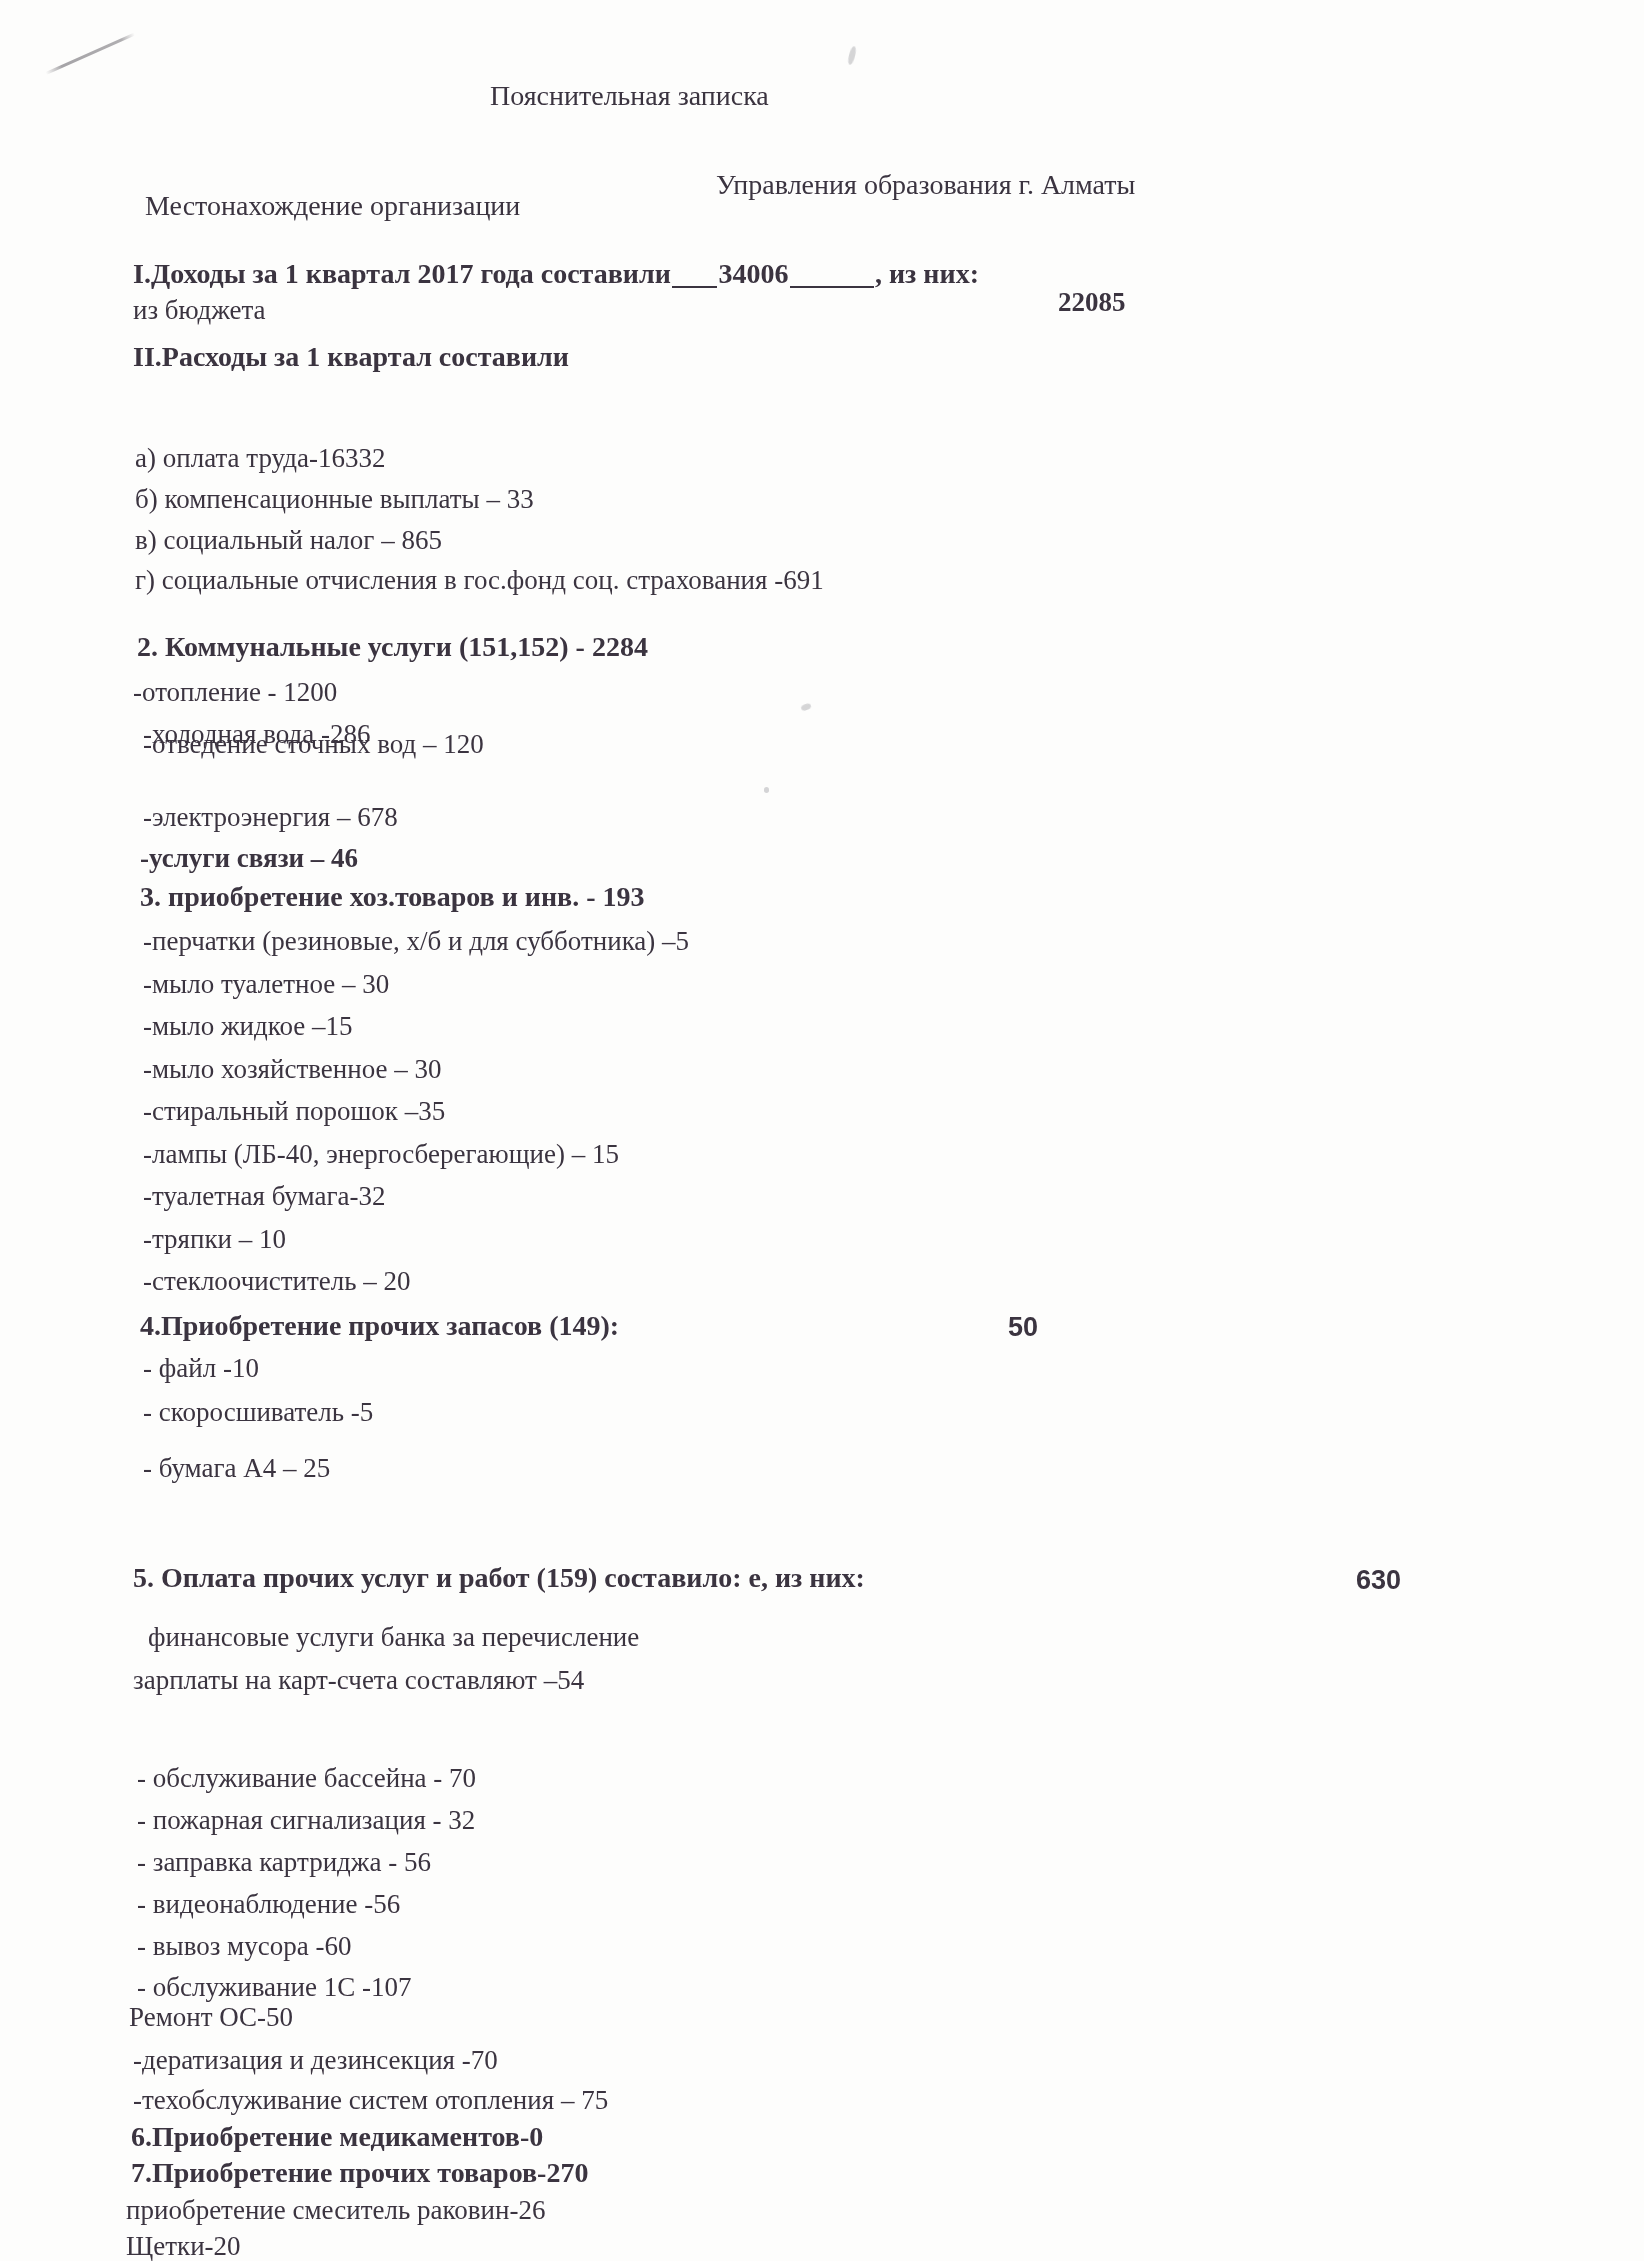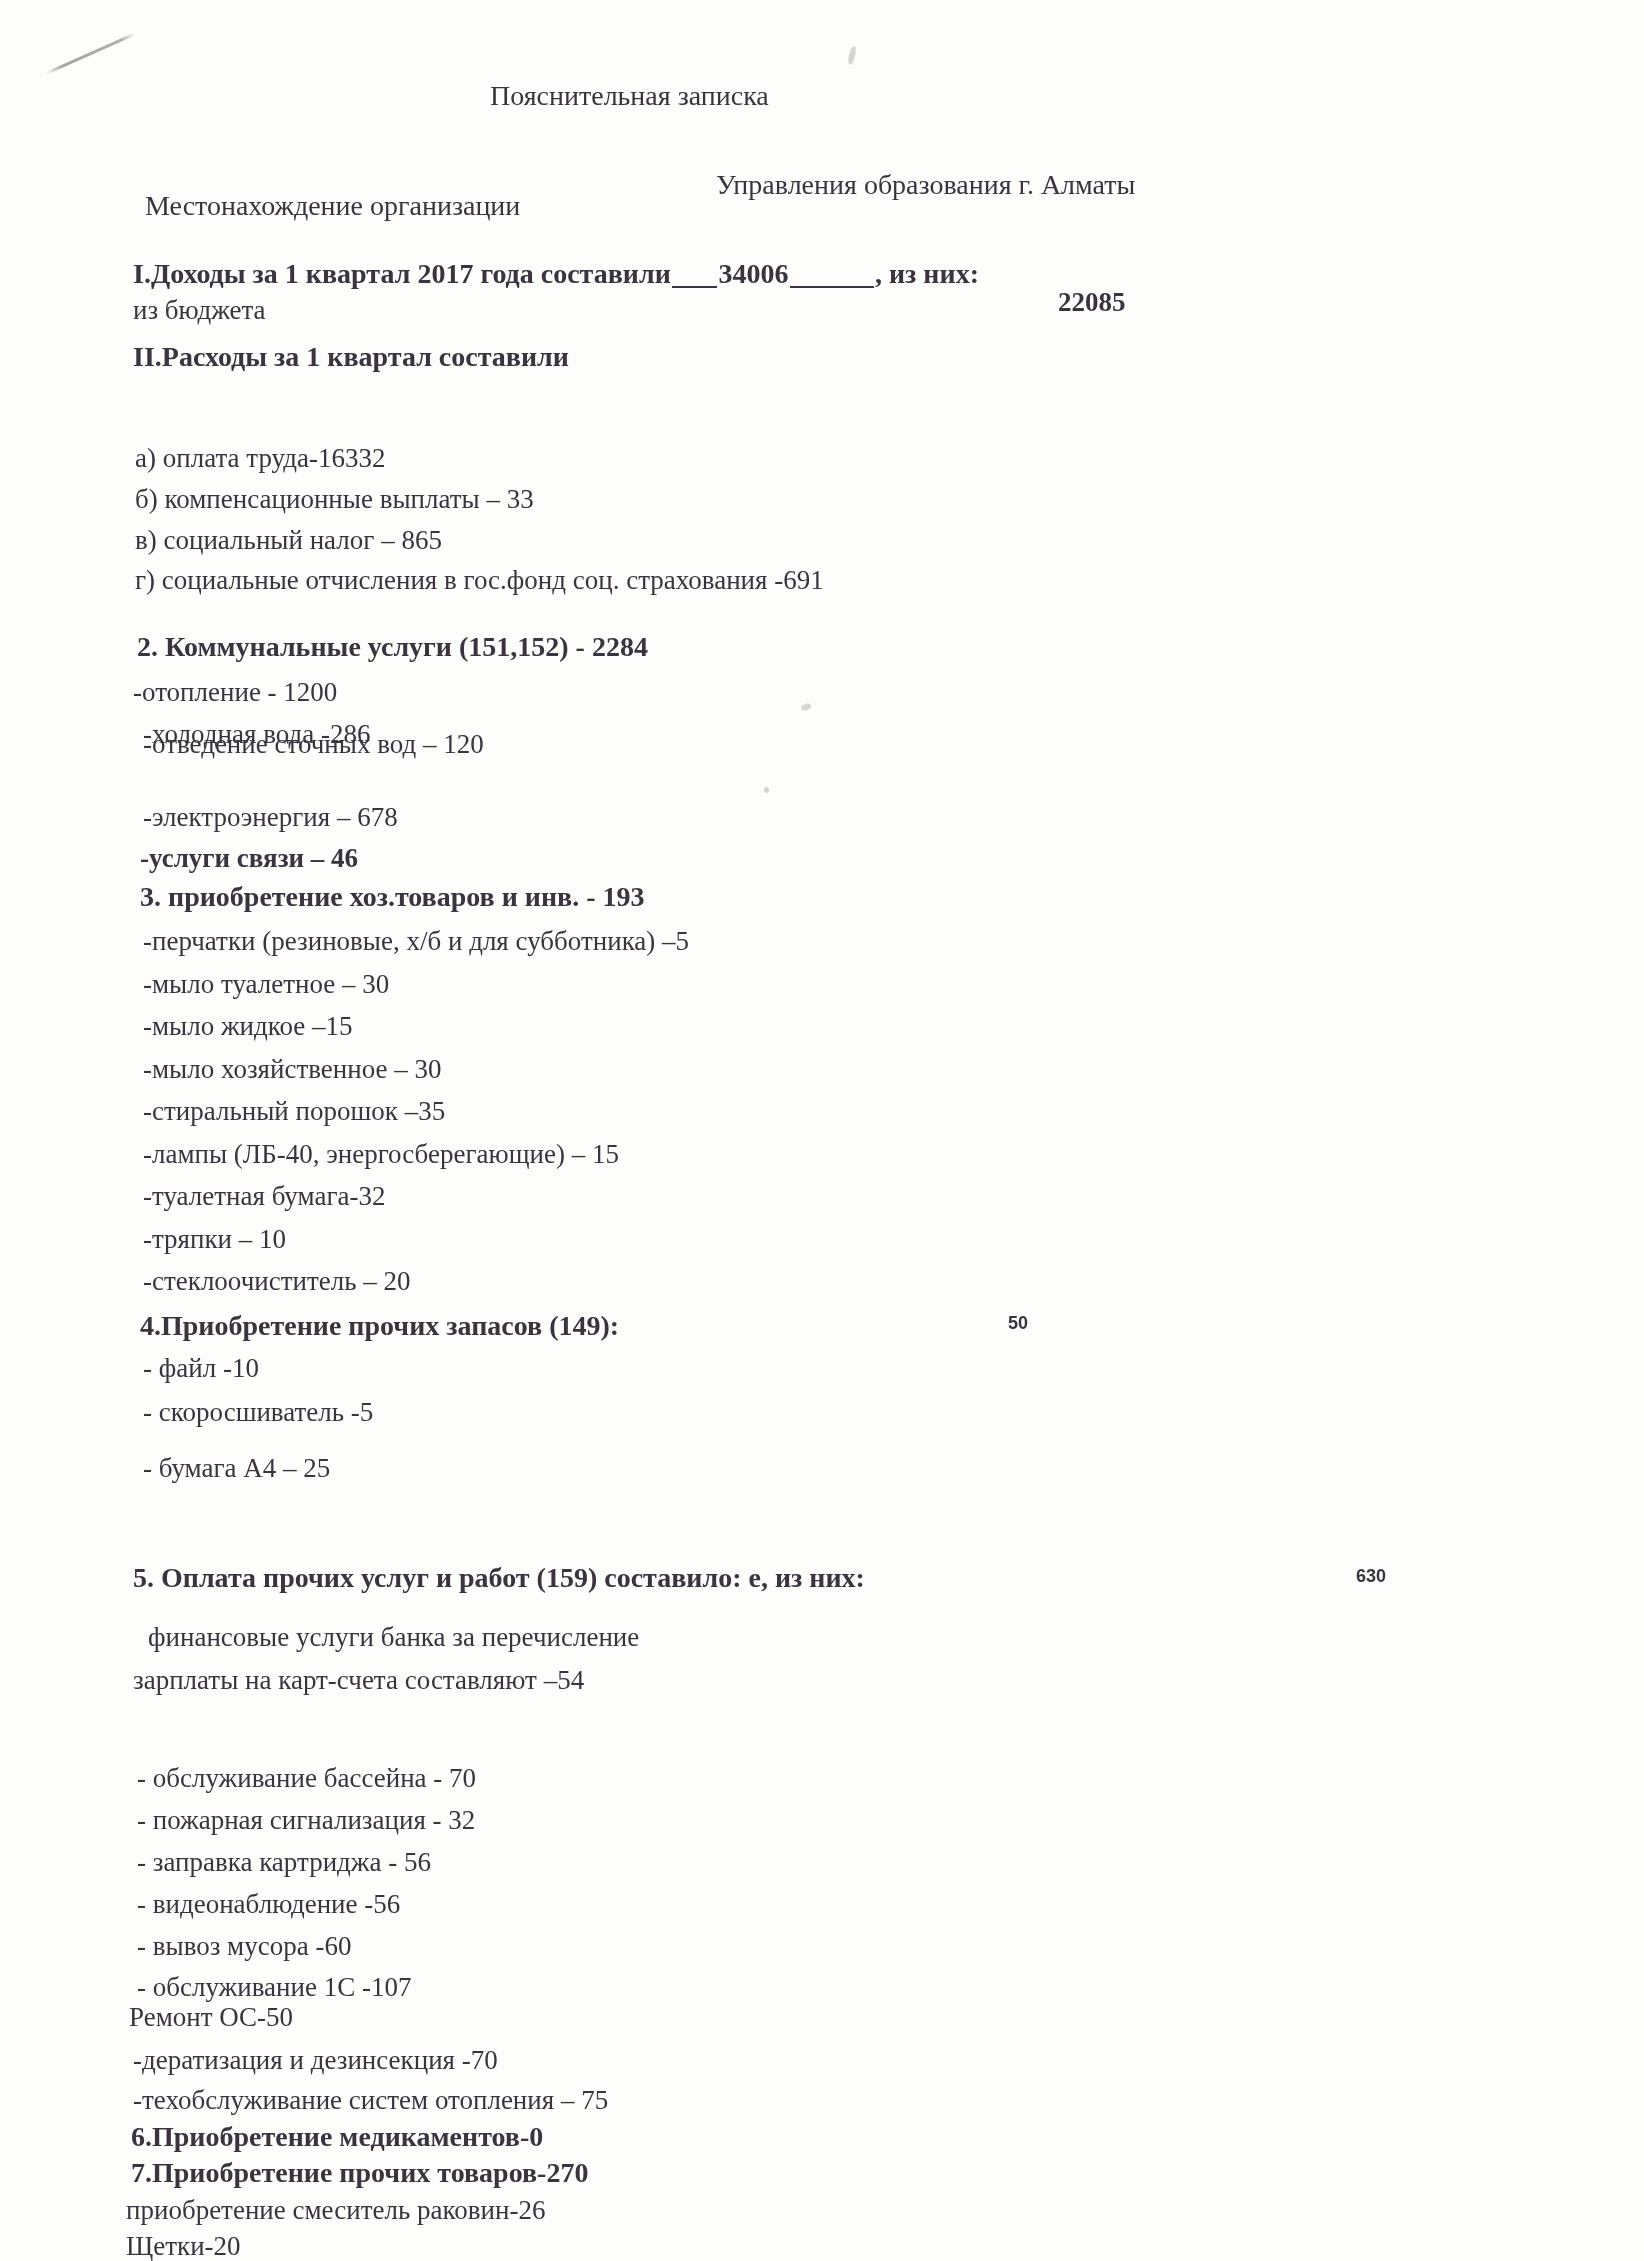--- a/index.html
+++ b/index.html
@@ -46,21 +46,21 @@
     white-space: nowrap;
     line-height: 1;
   }
   .b   { font-weight: bold; }
 
   .t-title   { font-size: 28px; }
   .t-sub     { font-size: 28px; }
   .t-head    { font-size: 28px; }
   .t-body    { font-size: 27px; }
   .t-small   { font-size: 24.5px; }
-  .t-num     { font-size: 18px; font-weight: bold; font-family: "Liberation Sans", sans-serif; }
+  .t-num     { font-size: 27px; font-weight: bold; font-family: "Liberation Sans", sans-serif; }
   .t-numser  { font-size: 27px; font-weight: bold; }
 
   .blank {
     display: inline-block;
     border-bottom: 2.6px solid #3b3440;
     vertical-align: bottom;
     height: 0.92em;
     margin: 0 1.3px;
   }
   .blank.w1 { width: 45px; }

